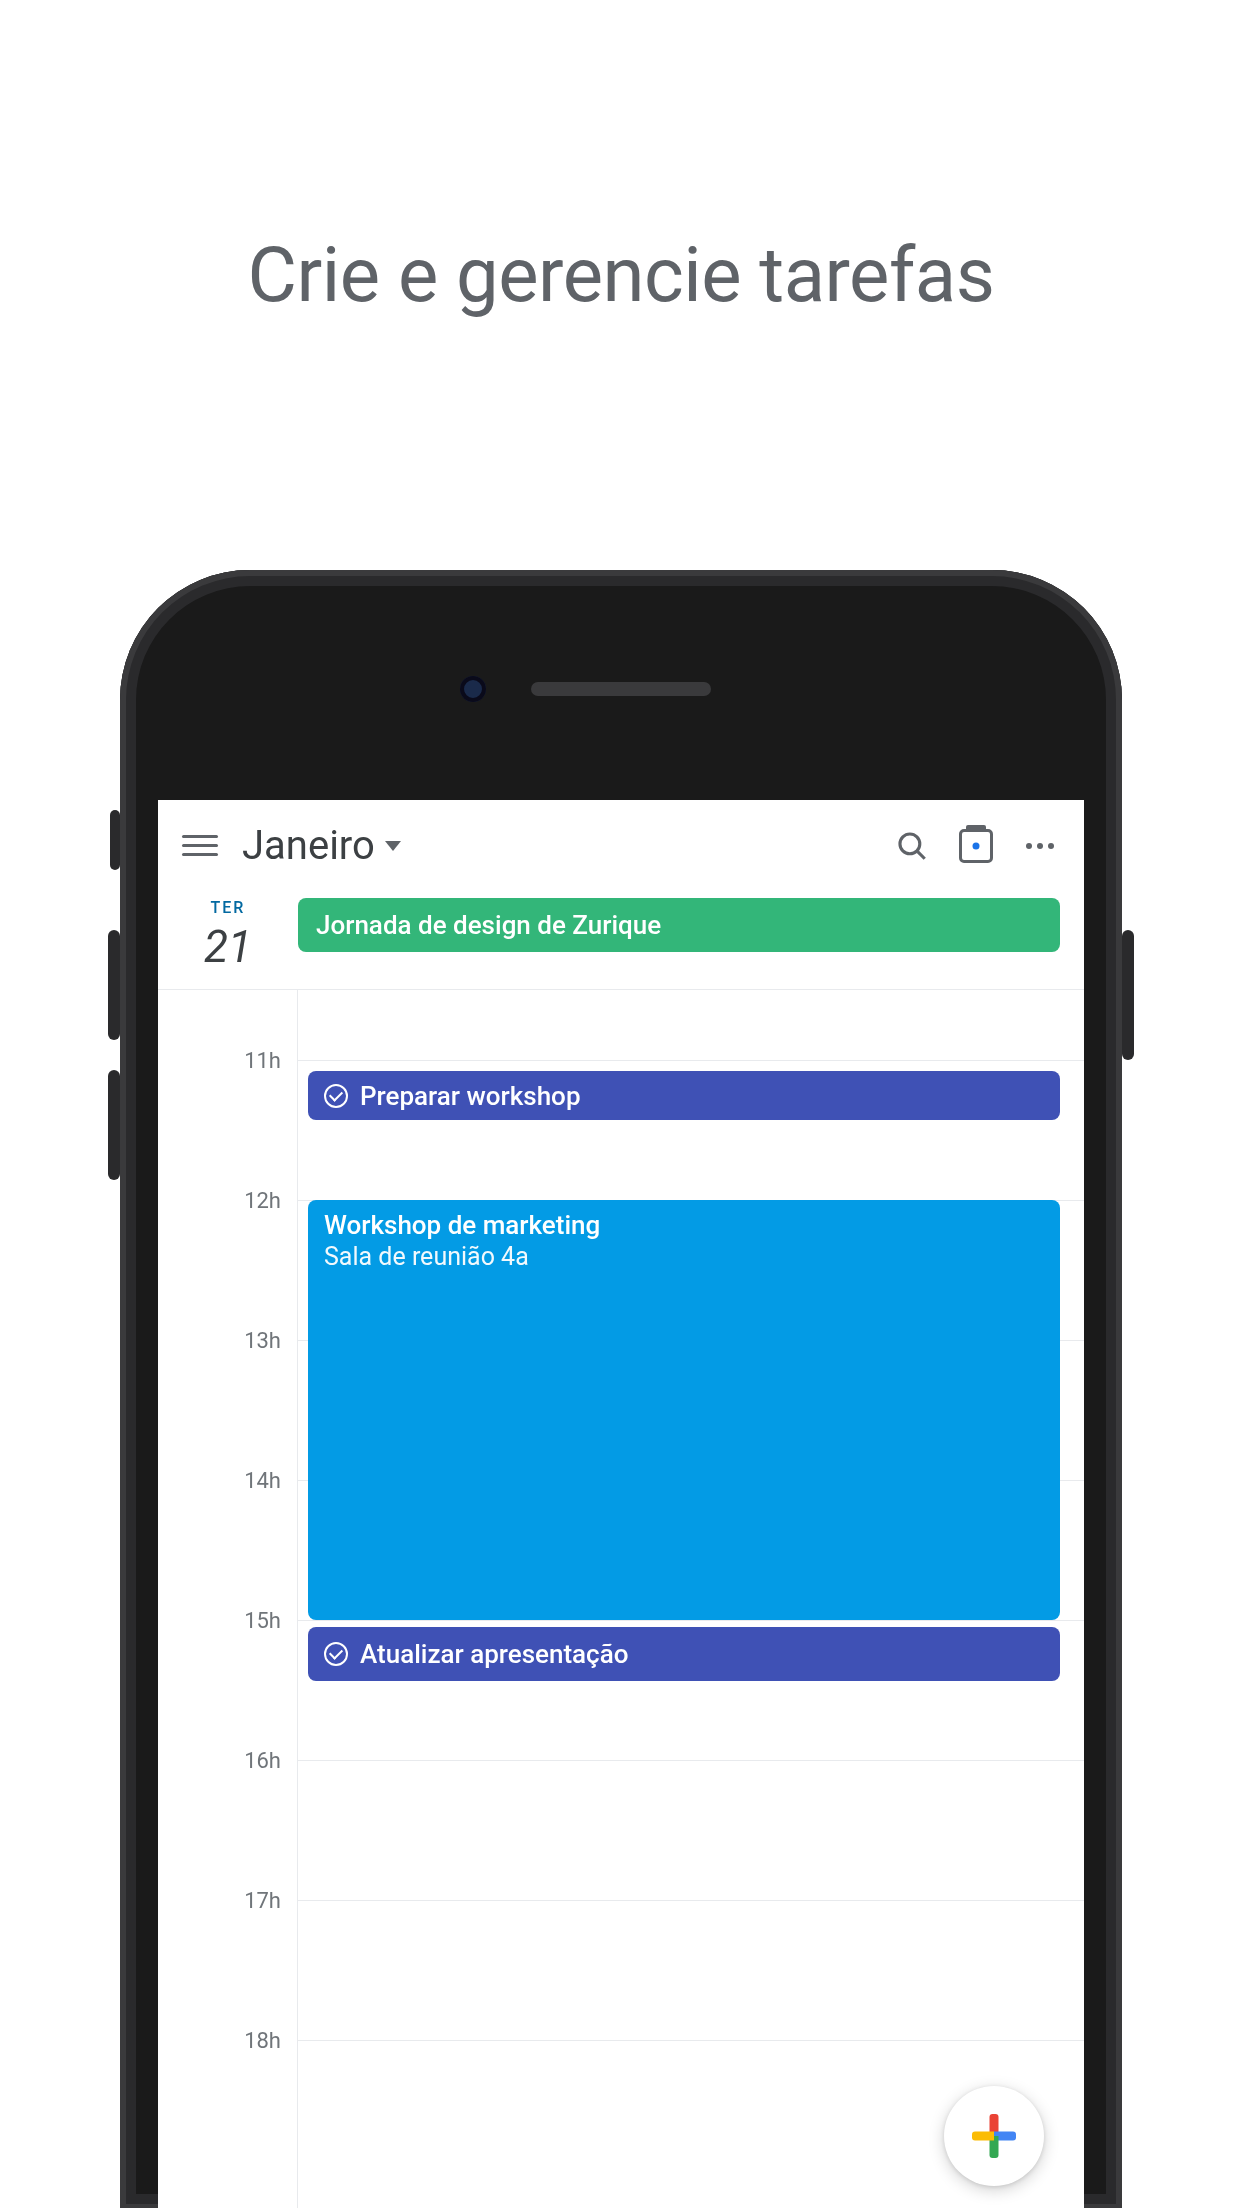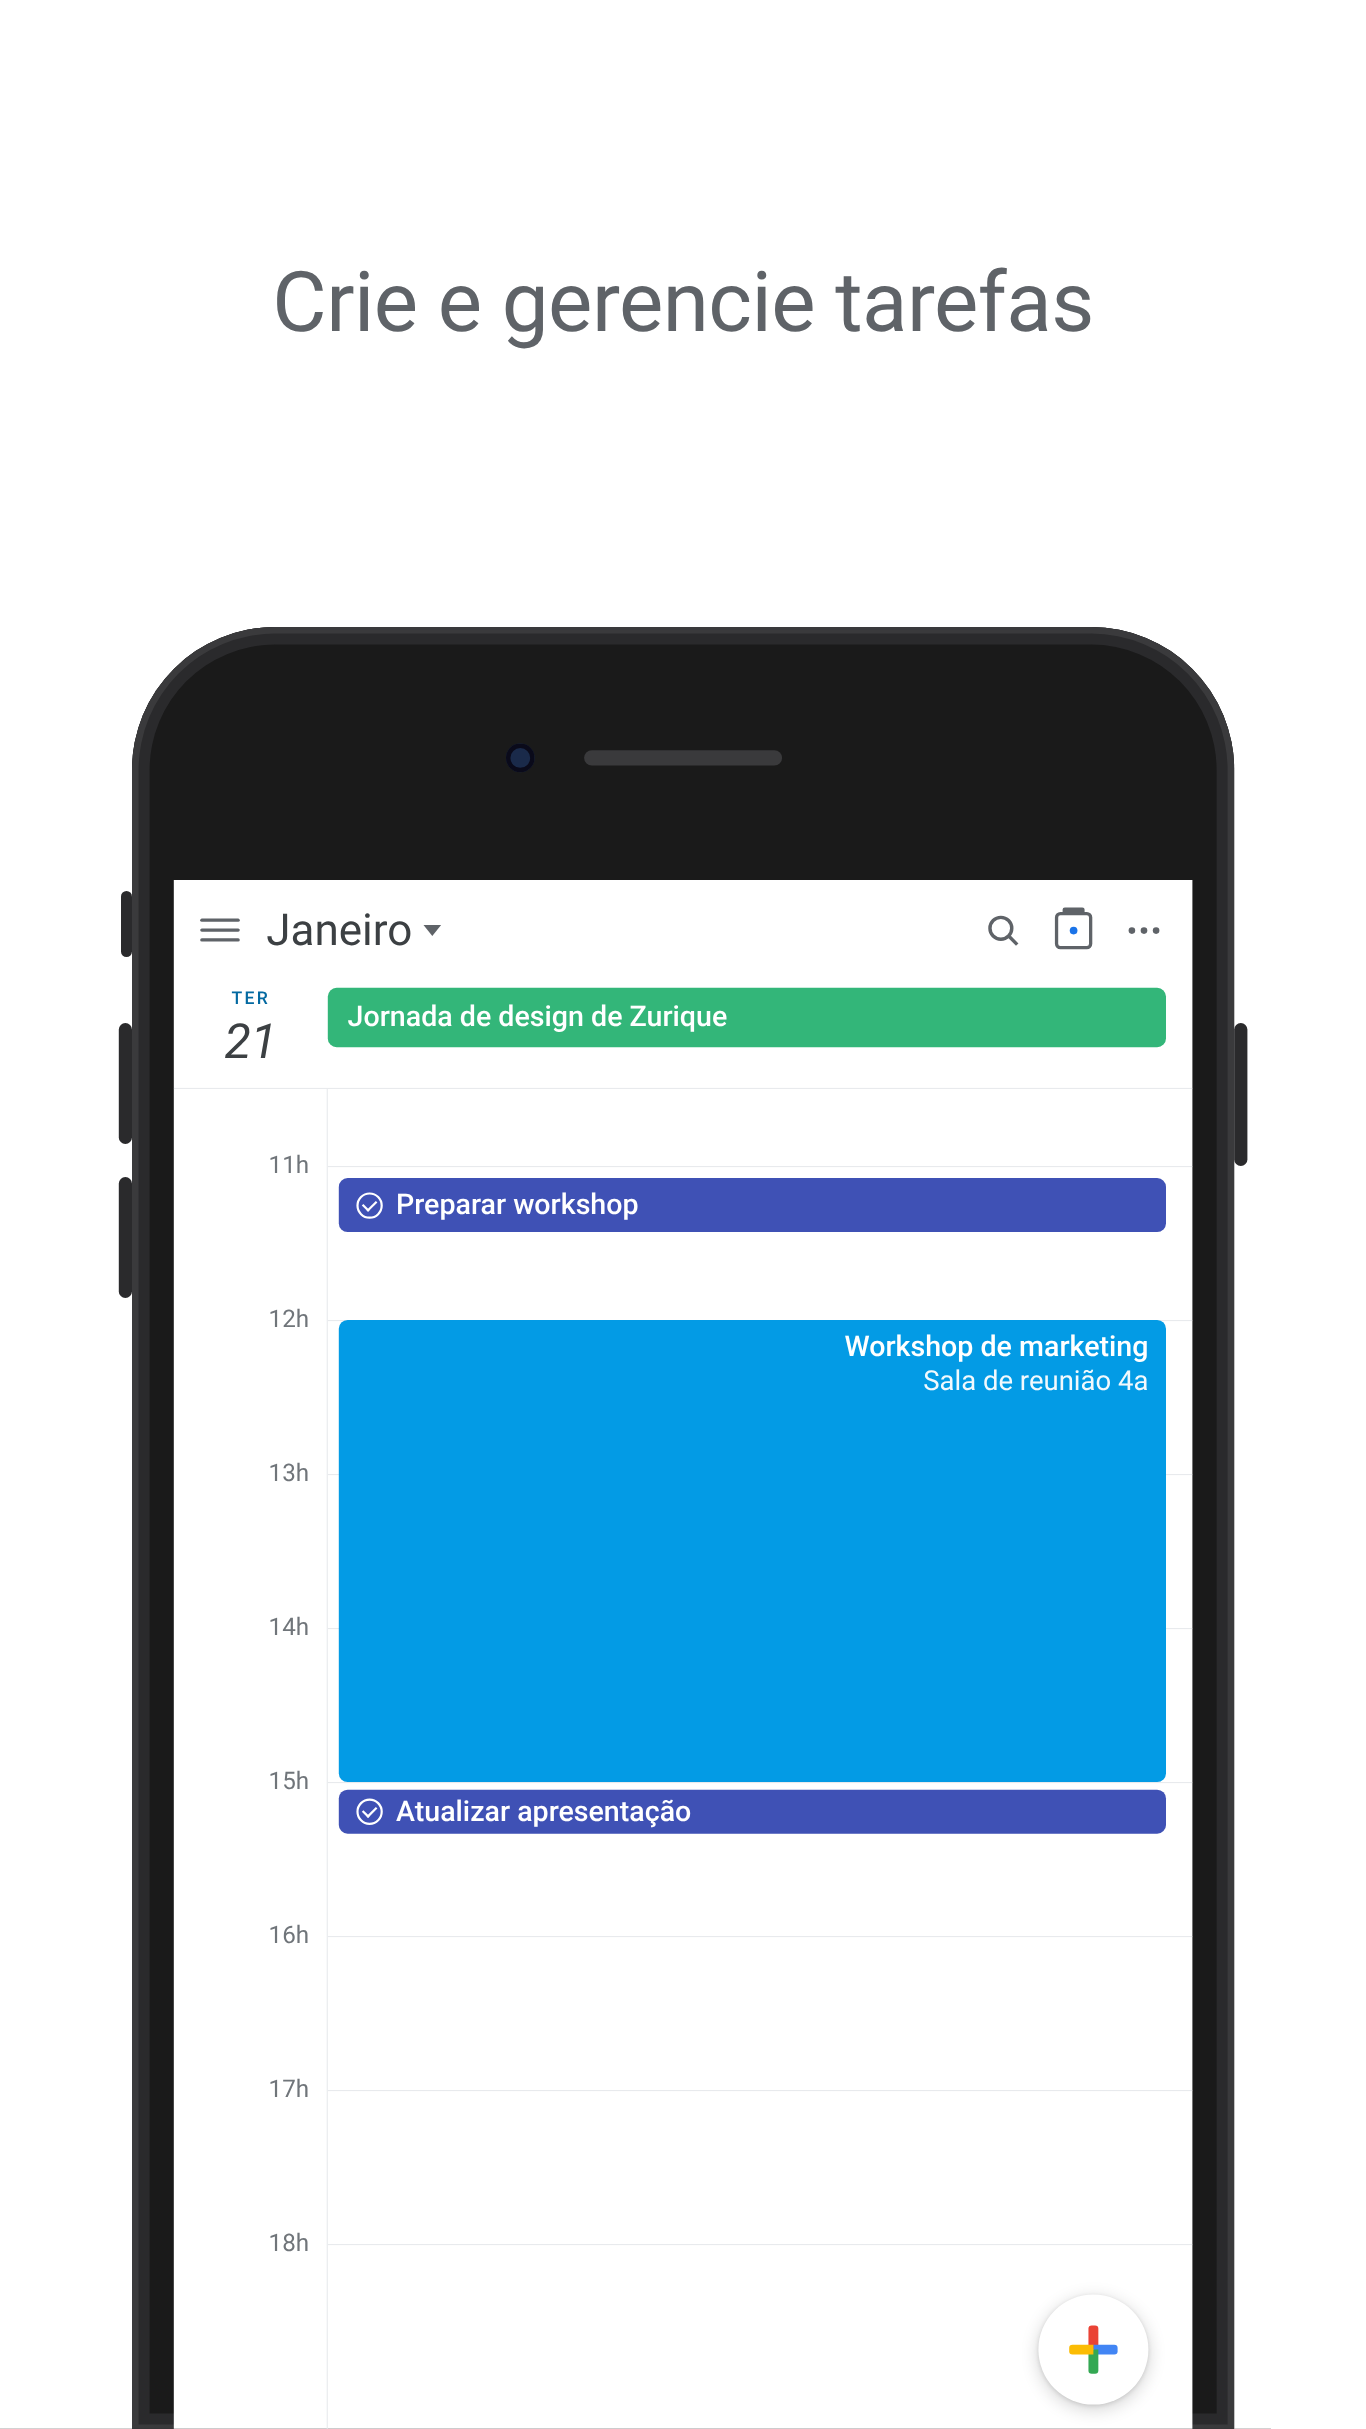--- a/index.html
+++ b/index.html
@@ -182,21 +182,20 @@
     right:24px;
     border-radius:8px;
     color:#fff;
     padding:10px 16px;
     font-size:26px;
     font-weight:500;
     cursor:pointer;
     display:flex;
     flex-direction:column;
     overflow:hidden;
-    text-align:right;
   }
   .event.task { flex-direction:row; align-items:center; gap:12px; padding:8px 16px;}
   .event .location { font-weight:400; opacity:0.95; font-size:25px; margin-top:2px;}
   .task-check {
     width:24px;height:24px;border:2.5px solid #fff;border-radius:50%;
     display:flex;align-items:center;justify-content:center;flex-shrink:0;
   }
   .task-check::after{
     content:''; width:10px;height:6px;border-left:2.5px solid #fff;border-bottom:2.5px solid #fff;
     transform:rotate(-45deg) translate(1px,-1px);
@@ -300,21 +299,21 @@
         <div class="grid-line" style="top: 910px;"></div>
         <div class="grid-line" style="top: 1050px;"></div>
         <div class="event task c-indigo" style="top: 81.2px; height: 49px; background: rgb(63, 81, 181);">
           <div class="task-check"></div>
           <div>Preparar workshop</div>
         </div>
         <div class="event c-blue" style="top: 210px; height: 420px; background: rgb(3, 155, 229);">
           <div>Workshop de marketing</div>
           <div class="location">Sala de reunião 4a</div>
         </div>
-        <div class="event task c-indigo" style="top: 637px; height: 40px; background: rgb(63, 81, 181);">
+        <div class="event task c-indigo" style="top: 637px; height: 54px; background: rgb(63, 81, 181);">
           <div class="task-check"></div>
           <div>Atualizar apresentação</div>
         </div>
       </div>
 
     <div class="fab">
       <div class="google-plus">
         <div class="gp-seg gp-top"></div>
         <div class="gp-seg gp-right"></div>
         <div class="gp-seg gp-bottom"></div>

